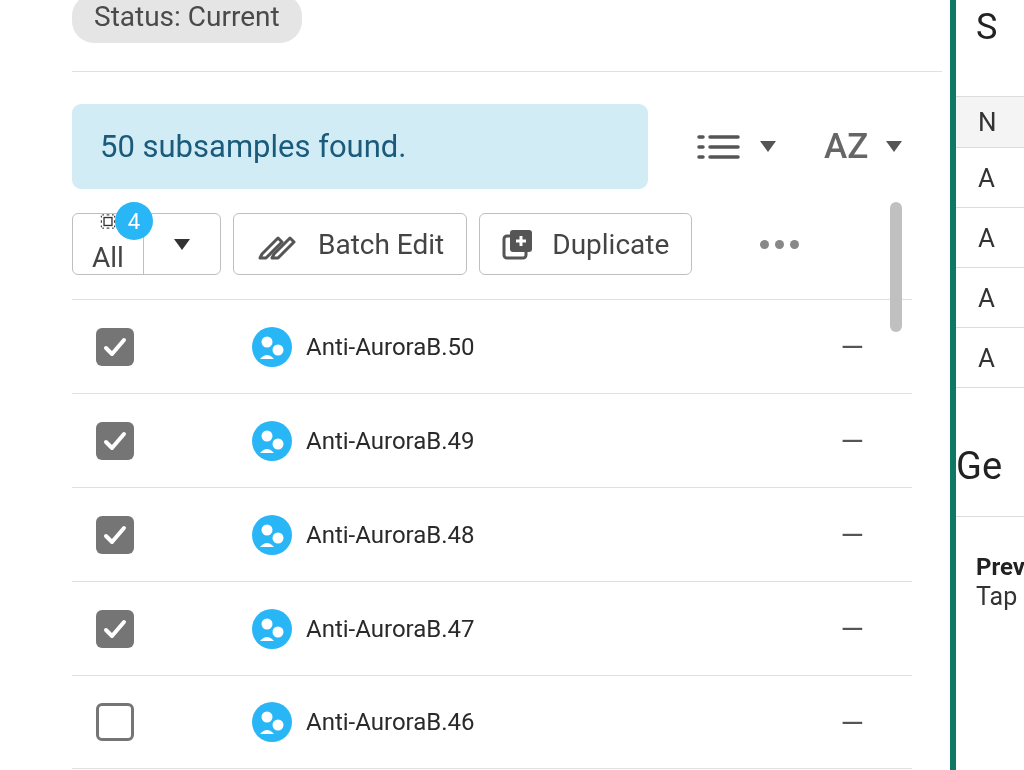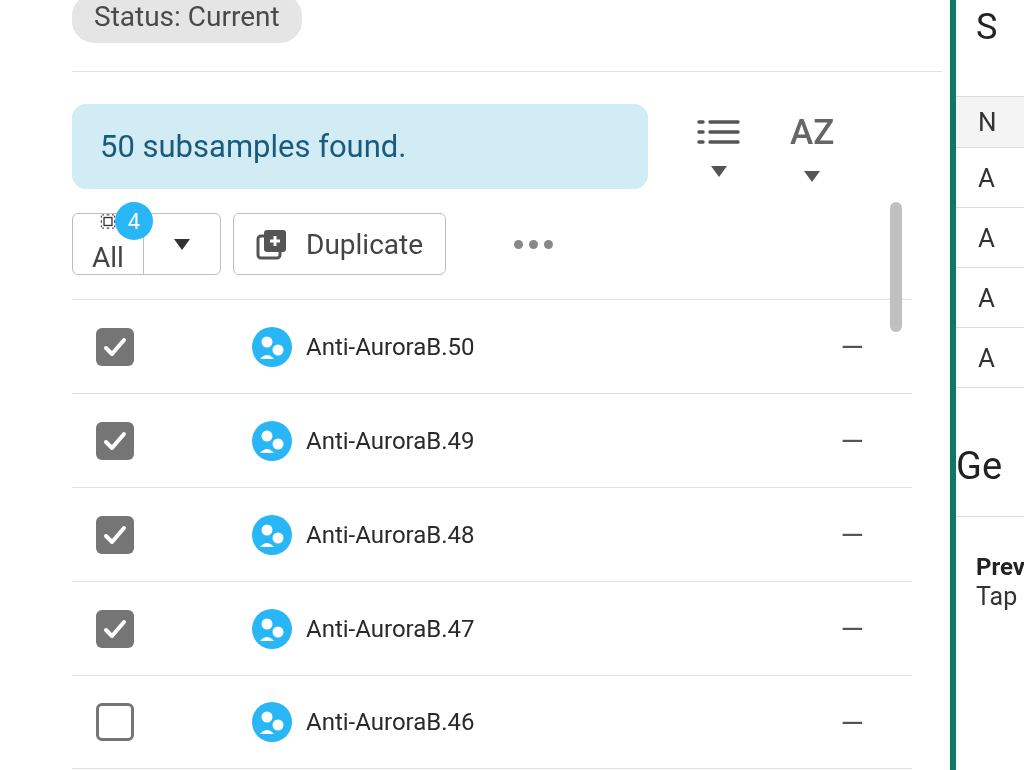--- a/index.html
+++ b/index.html
@@ -42,30 +42,29 @@
       display: flex;
       align-items: center;
       gap: 48px;
       margin-top: 32px;
     }
     .results-banner {
       background: #d1ecf5;
       color: #1a5a7a;
       font-size: 31px;
       padding: 24px 28px;
-      border-radius: 14px;
+      border-radius: 9px;
       width: 576px;
     }
     .view-btn, .sort-btn {
       display: inline-flex;
       align-items: center;
       gap: 18px;
       color: #555;
       cursor: pointer;
-      flex-direction: column;
     }
     .chevron-down {
       width: 0;
       height: 0;
       border-left: 8px solid transparent;
       border-right: 8px solid transparent;
       border-top: 11px solid #555;
     }
     .toolbar {
       display: flex;
@@ -324,20 +323,29 @@
             <line x1="26" y1="32" x2="30" y2="32"></line>
           </g>
         </svg>
         <span>All</span>
       </div>
       <div class="select-dropdown-btn">
         <span class="chevron-down" style="border-top-color:#333;"></span>
       </div>
     </div>
 
+    <div class="action-btn">
+      <svg width="44" height="32" viewBox="0 0 44 32">
+        <g fill="none" stroke="#555" stroke-width="3" stroke-linecap="round" stroke-linejoin="round">
+          <path d="M6 26 L22 10 L26 14 L10 30 L4 30 Z"></path>
+          <path d="M18 26 L34 10 L38 14 L22 30 L16 30 Z"></path>
+        </g>
+      </svg>
+      <span>Batch Edit</span>
+    </div>
 
     <div class="action-btn">
       <svg width="32" height="32" viewBox="0 0 32 32">
         <rect x="2" y="8" width="22" height="22" rx="3" fill="none" stroke="#555" stroke-width="3"></rect>
         <rect x="8" y="2" width="22" height="22" rx="3" fill="#555"></rect>
         <line x1="19" y1="8" x2="19" y2="18" stroke="#fff" stroke-width="3"></line>
         <line x1="14" y1="13" x2="24" y2="13" stroke="#fff" stroke-width="3"></line>
       </svg>
       <span>Duplicate</span>
     </div>

